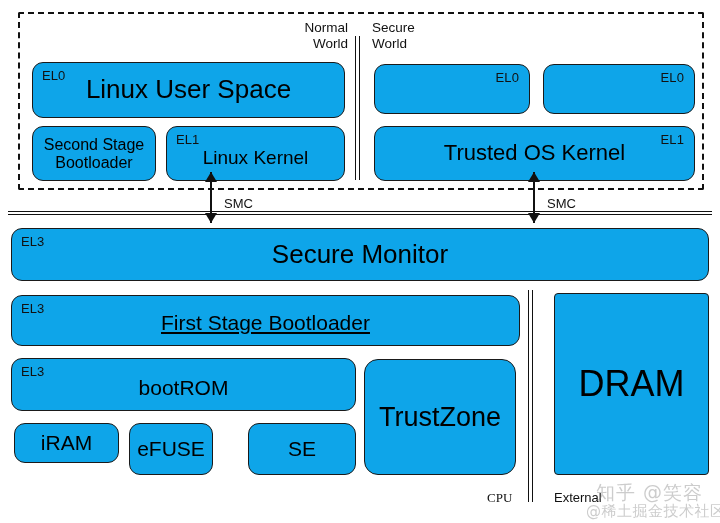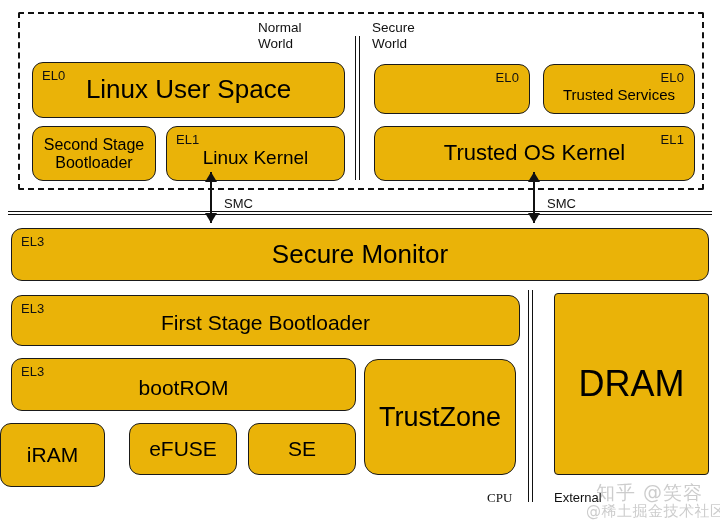--- a/index.html
+++ b/index.html
@@ -24,21 +24,21 @@
   .world-frame {
     border: 2px dashed #111;
     border-radius: 2px;
     background: transparent;
   }
 
   
   .node {
     border: 1.6px solid #1a1a1a;
     border-radius: 11px;
-    background: #eab308;
+    background: #0ea5e9;
     display: flex;
     align-items: center;
     justify-content: center;
     text-align: center;
     line-height: 1.12;
   }
   .node .label { display: block; }
 
   
   .eltag {
@@ -51,21 +51,21 @@
   .eltag.tl { top: 6px; left: 9px; }
   .eltag.tr { top: 6px; right: 10px; }
 
   
   .world-caption {
     position: absolute;
     font-size: 13.5px;
     line-height: 1.18;
     color: #111;
   }
-  .world-caption.right { text-align: left; }
+  .world-caption.right { text-align: right; }
   .world-caption.left  { text-align: left; }
 
   
   .rule-h {
     position: absolute;
     border-top: 1.7px solid #111;
     border-bottom: 1.7px solid #111;
     height: 4px;
     box-sizing: border-box;
   }
@@ -156,21 +156,20 @@
     <span class="eltag tl">EL1</span>
     <span class="label" style="padding-top:8px;">Linux Kernel</span>
   </div>
 
   <div class="abs node" style="left:374px; top:64px; width:156px; height:50px; font-size:15px;">
     <span class="eltag tr">EL0</span>
   </div>
 
   <div class="abs node" style="left:543px; top:64px; width:152px; height:50px; font-size:15px;">
     <span class="eltag tr">EL0</span>
-    <span class="label" style="padding-top:13px;">Trusted Services</span>
   </div>
 
   <div class="abs node" style="left:374px; top:126px; width:321px; height:55px; font-size:22px;">
     <span class="eltag tr">EL1</span>
     <span class="label">Trusted OS Kernel</span>
   </div>
 
   <div class="rule-h" style="left:8px; top:211px; width:704px;"></div>
 
   <div class="arrow" style="left:203px; top:172px; width:16px; height:51px;">
@@ -187,33 +186,33 @@
   </div>
   <div class="arrow-label" style="left:547px; top:196px;">SMC</div>
 
   <div class="abs node" style="left:11px; top:228px; width:698px; height:53px; font-size:26px;">
     <span class="eltag tl">EL3</span>
     <span class="label">Secure Monitor</span>
   </div>
 
   <div class="abs node" style="left:11px; top:295px; width:509px; height:51px; font-size:21px;">
     <span class="eltag tl">EL3</span>
-    <span class="label" style="padding-top:4px;">First Stage Bootloader</span>
+    <span class="label" style="padding-top:4px;text-decoration:underline;">First Stage Bootloader</span>
   </div>
 
   <div class="abs node" style="left:11px; top:358px; width:345px; height:53px; font-size:21px;">
     <span class="eltag tl">EL3</span>
     <span class="label" style="padding-top:6px;">bootROM</span>
   </div>
 
-  <div class="abs node" style="left:0; top:423px; width:105px; height:64px; font-size:21px;">
+  <div class="abs node" style="left:14px; top:423px; width:105px; height:40px; font-size:21px;">
     <span class="label">iRAM</span>
   </div>
 
-  <div class="abs node" style="left:129px; top:423px; width:108px; height:52px; font-size:21px;">
+  <div class="abs node" style="left:129px; top:423px; width:84px; height:52px; font-size:21px;">
     <span class="label">eFUSE</span>
   </div>
 
   <div class="abs node" style="left:364px; top:359px; width:152px; height:116px; font-size:27px; border-radius:14px;">
     <span class="label">TrustZone</span>
   </div>
 
   <div class="abs node" style="left:248px; top:423px; width:108px; height:52px; font-size:21px;">
     <span class="label">SE</span>
   </div>

